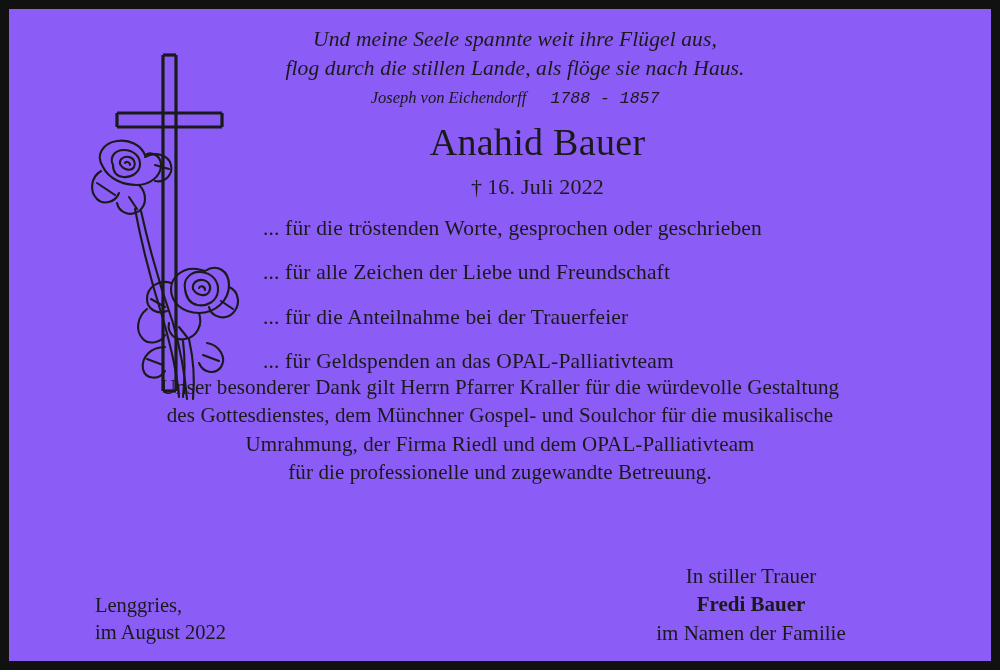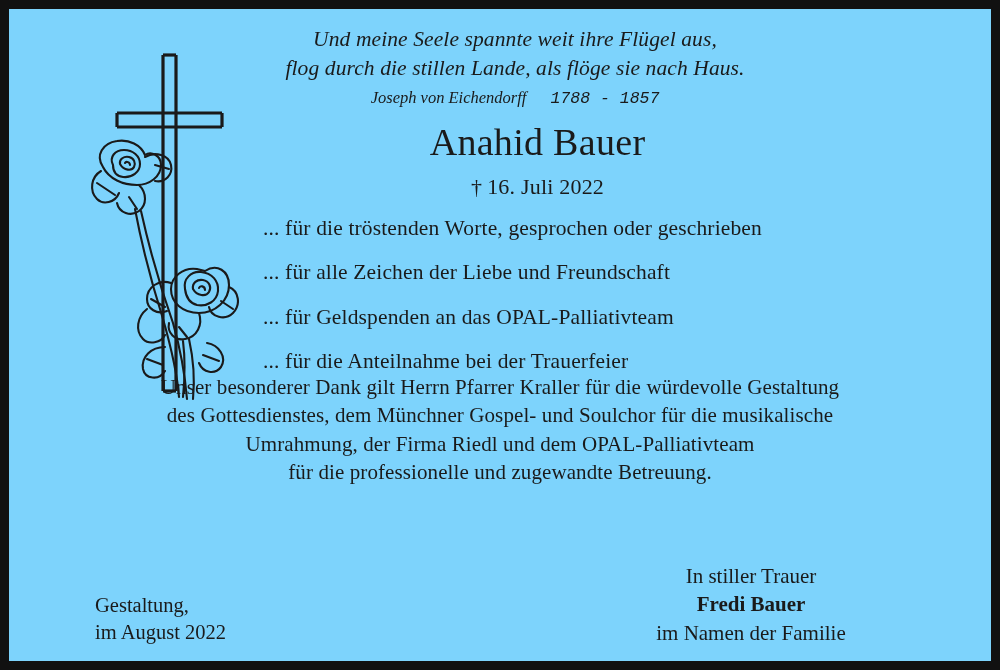--- a/index.html
+++ b/index.html
@@ -13,21 +13,21 @@
     font-family: "Liberation Serif", serif;
     color: #1a1a1a;
     overflow: hidden;
   }
   .notice {
     position: relative;
     box-sizing: border-box;
     width: 1000px;
     height: 670px;
     border: 9px solid #111111;
-    background: #7dd3fc;
+    background: #8b5cf6;
     padding: 0;
   }
   .inner {
     position: relative;
     width: 100%;
     height: 100%;
     box-sizing: border-box;
     padding: 12px 24px 10px 24px;
   }
 
@@ -211,34 +211,34 @@
       <div class="name">Anahid Bauer</div>
       <div class="death-date">
         <span class="cross-glyph">†</span><span>16. Juli 2022</span>
       </div>
     </div>
 
 
     <div class="thanks-list">
       <div class="thanks-item">... für die tröstenden Worte, gesprochen oder geschrieben</div>
       <div class="thanks-item">... für alle Zeichen der Liebe und Freundschaft</div>
+      <div class="thanks-item">... für die Anteilnahme bei der Trauerfeier</div>
       <div class="thanks-item">... für Geldspenden an das OPAL-Palliativteam</div>
-      <div class="thanks-item">... für die Anteilnahme bei der Trauerfeier</div>
     </div>
 
     <div class="para">
       <span>Unser besonderer Dank gilt Herrn Pfarrer Kraller für die würdevolle Gestaltung</span>
       <span>des Gottesdienstes, dem Münchner Gospel- und Soulchor für die musikalische</span>
       <span>Umrahmung, der Firma Riedl und dem OPAL-Palliativteam</span>
       <span>für die professionelle und zugewandte Betreuung.</span>
     </div>
 
     <div class="footer">
       <div class="footer-left">
-        <span>Gestaltung,</span>
+        <span>Lenggries,</span>
         <span>im August 2022</span>
       </div>
       <div class="footer-right">
         <span>In stiller Trauer</span>
         <span>
             <span class="bold">Fredi Bauer</span>
             <span> im Namen der Familie</span>
           </span>
       </div>
     </div>

